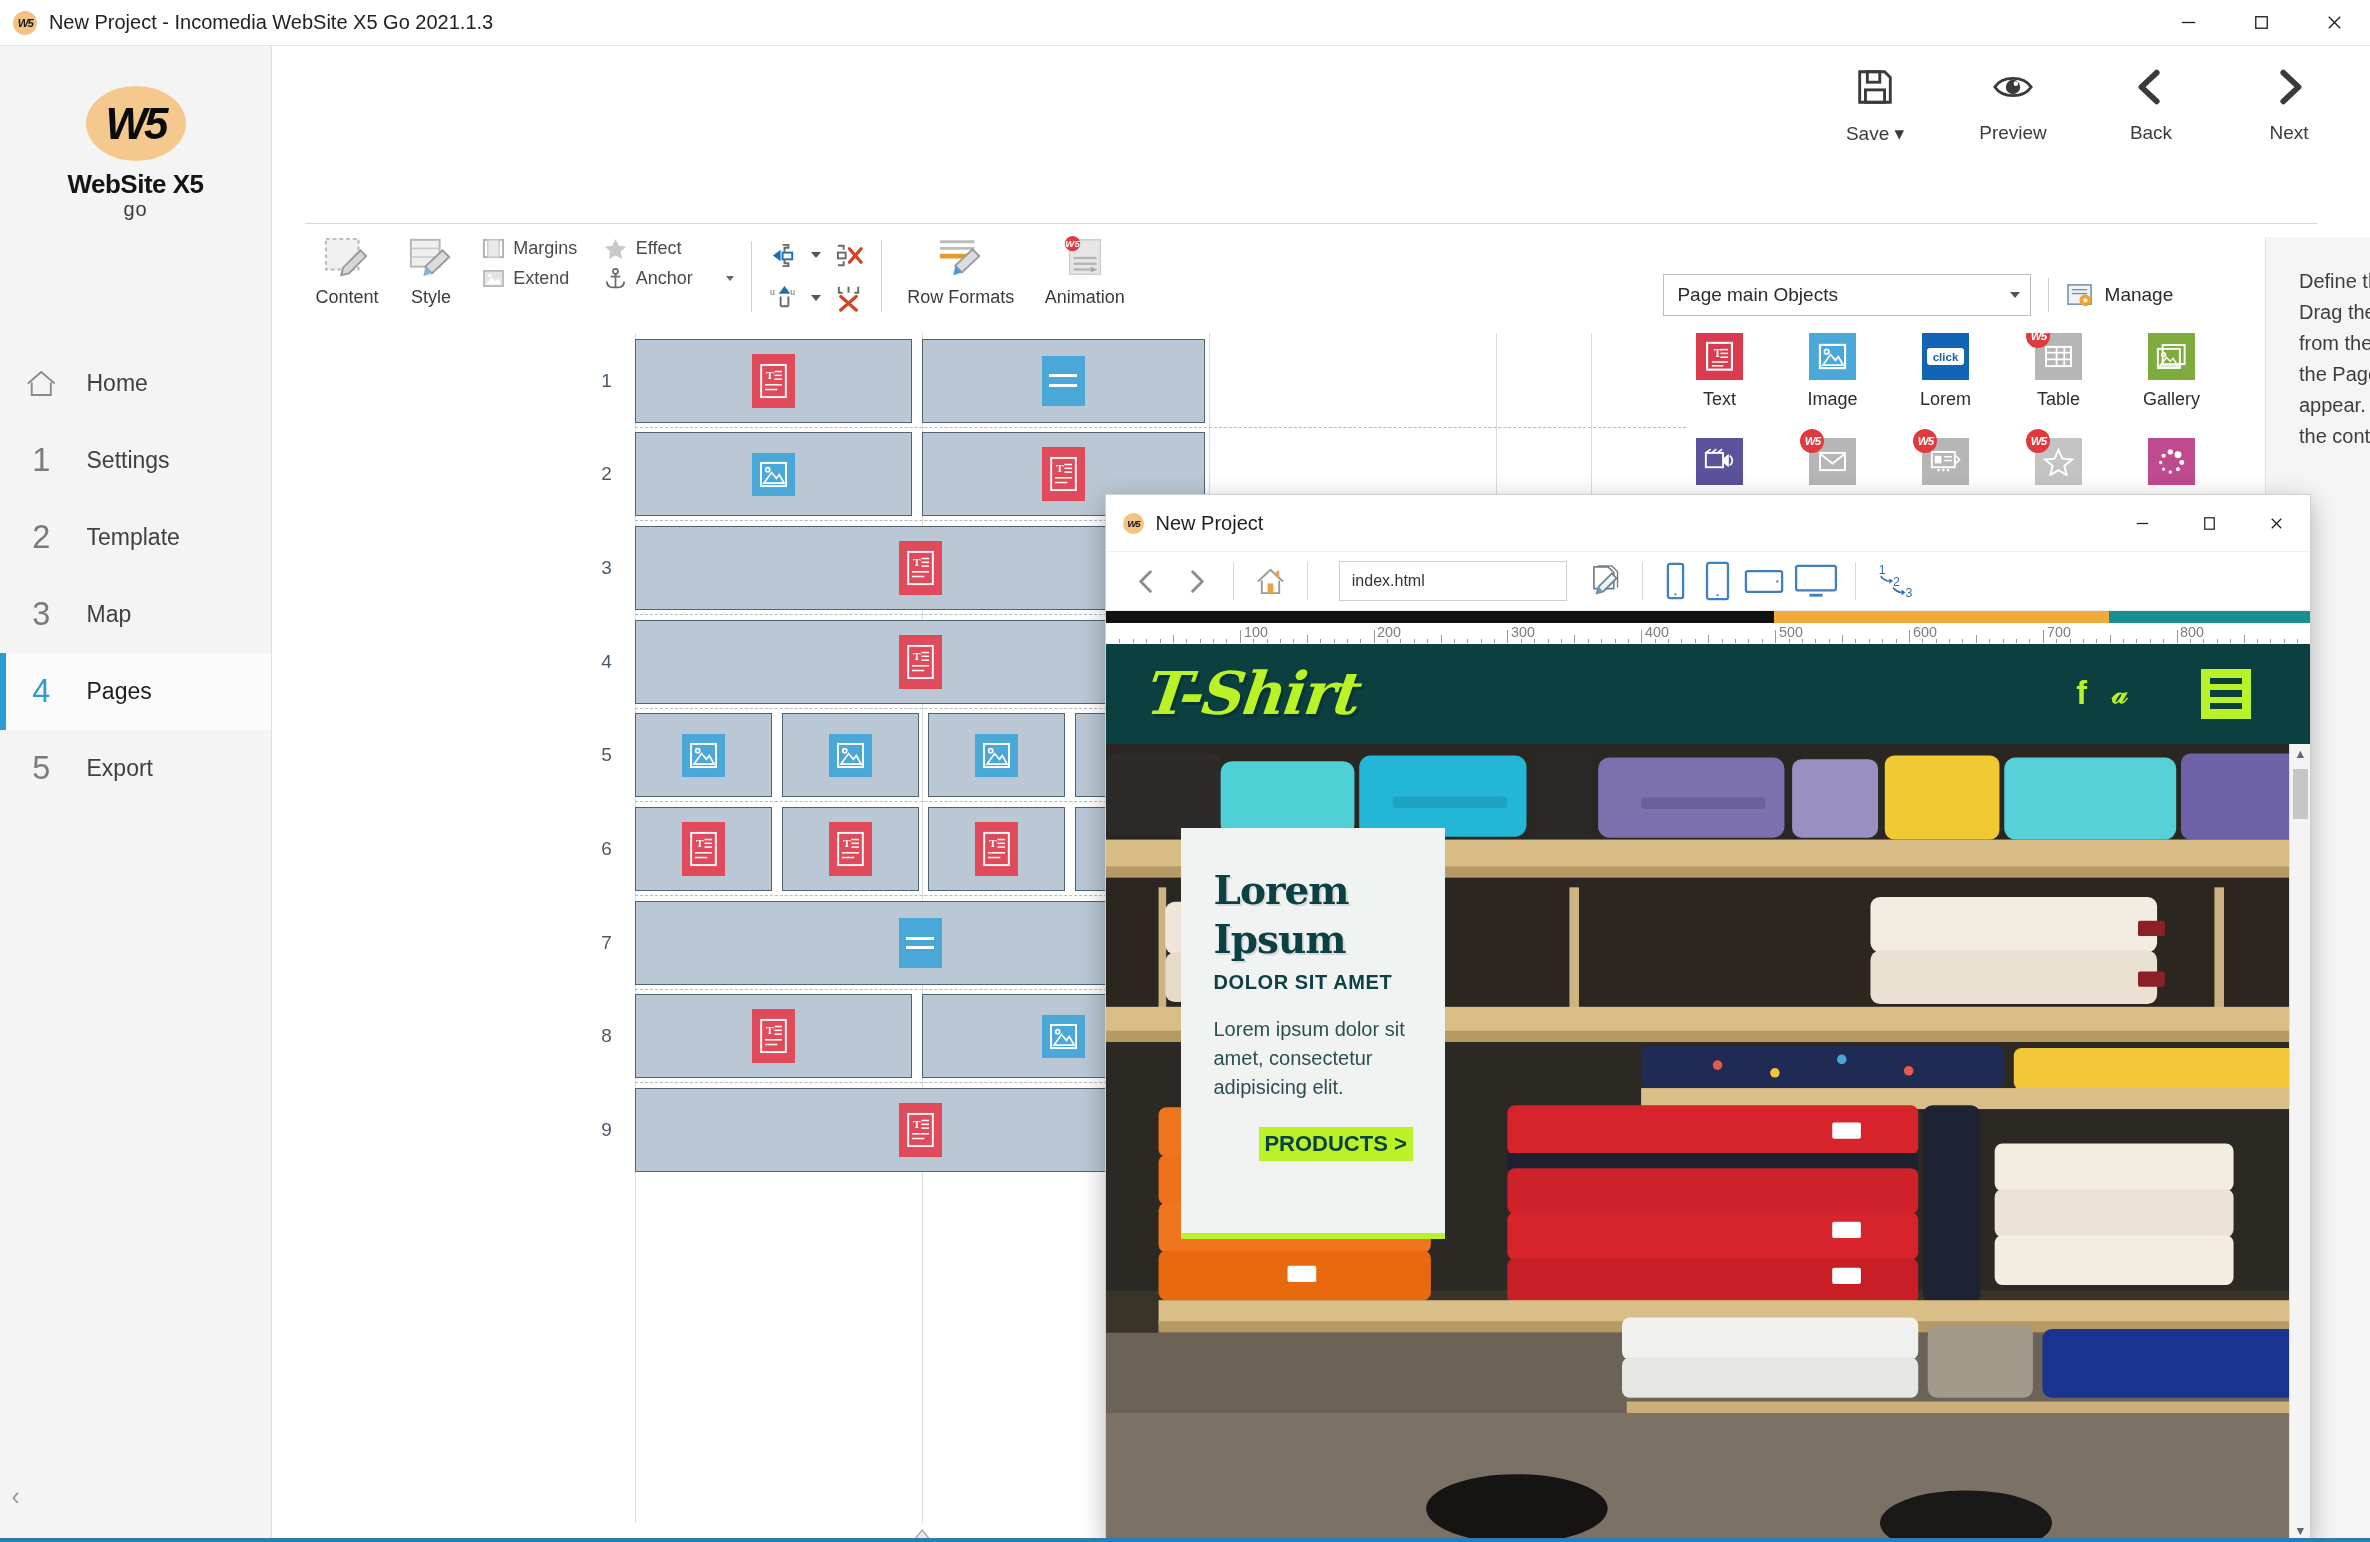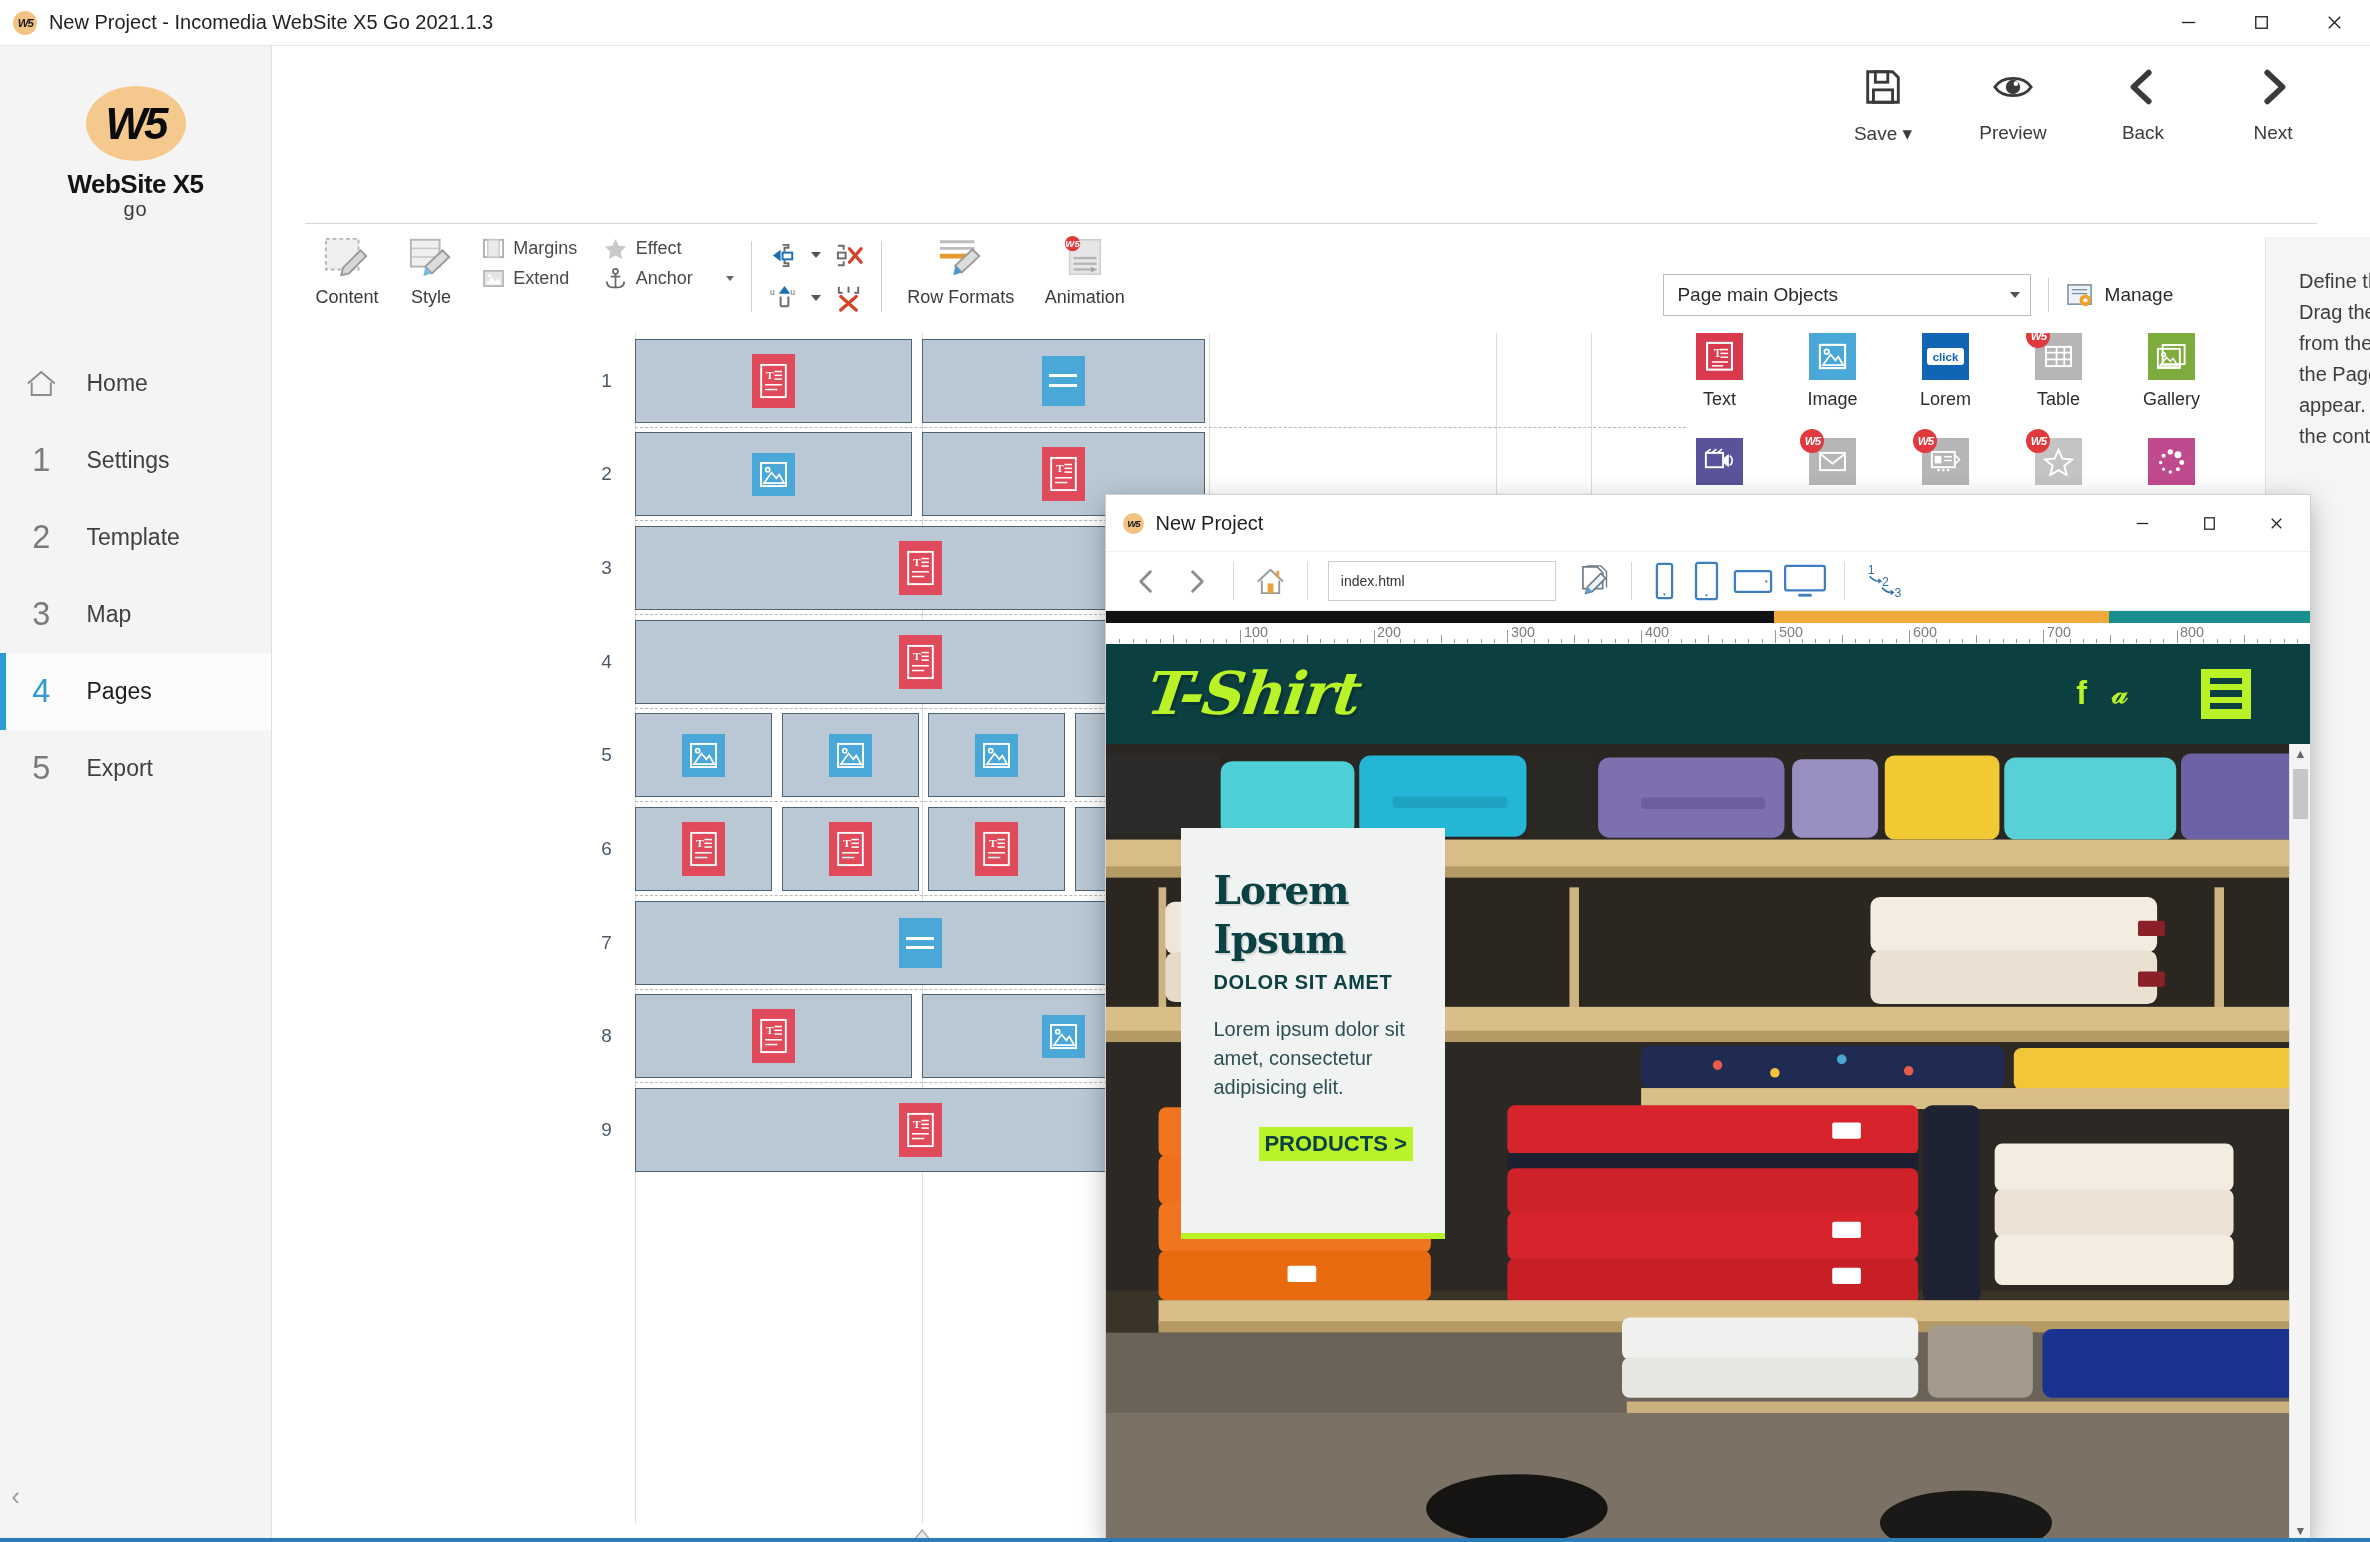--- a/index.html
+++ b/index.html
@@ -70,21 +70,21 @@
   }
 
   
   .content { position:absolute; left:272px; top:46px; width:2098px; height:1497px; background:#fff; }
   .page-head { padding:21px 0 0 33px; }
   .page-title { font-size:36px; color:#3c3c3c; font-weight:400; }
   .page-sub { font-size:18px; color:#555; margin-top:7.6px; }
   .head-sep { position:absolute; left:33px; top:177px; width:2012px; height:1px; background:#d7d7d7; }
 
   
-  .actions { position:absolute; right:36px; top:19px; display:flex; gap:8px; }
+  .actions { position:absolute; right:20px; top:19px; display:flex; gap:16px; }
   .action {
     width:122px; display:flex; flex-direction:column; align-items:center; gap:13.4px;
     cursor:default;
   }
   .action .lbl { font-size:19px; color:#3c3c3c; }
   .action svg { display:block; }
 
   
   .ribbon { position:absolute; left:33px; top:189px; display:flex; align-items:flex-start; }
   .rib-big {
@@ -164,22 +164,22 @@
   .pv-wb { width:67px; height:57px; display:flex; align-items:center; justify-content:center; color:#1f1f1f; }
 
   .pv-toolbar {
     height:59px; display:flex; align-items:center; gap:0; padding:0 15.3px;
     border-bottom:1px solid #ededed; background:#fff;
   }
   .pv-navbtn { width:50px; height:50px; display:flex; align-items:center; justify-content:center; }
   .pv-vsep { width:1px; height:38px; background:#d8d8d8; margin:0 11.5px; }
   .pv-url {
     width:228px; height:40px; border:1px solid #cfcfcf; background:#fff;
-    display:flex; align-items:center; padding:0 11.5px; font-size:14px; color:#333;
-    margin-left:9px;
+    display:flex; align-items:center; padding:0 11.5px; font-size:16px; color:#333;
+    margin-left:20px;
   }
   .dev-btn { width:42px; height:46px; display:flex; align-items:center; justify-content:center; }
 
   .pv-ruler { position:relative; height:32.5px; background:#fff; }
   .ruler-bar { position:absolute; left:0; top:0; height:12.4px; width:100%; display:flex; }
   .ruler-ticks { position:absolute; left:0; top:12.4px; height:20px; width:100%; overflow:hidden; }
   .rl-num { position:absolute; top:1px; font-size:14.3px; color:#7d7d7d; }
   .rl-t { position:absolute; bottom:0; width:1px; background:#9a9a9a; }
 
   .pv-site { position:relative; height:899px; overflow:hidden; background:#0b3b3c; }

